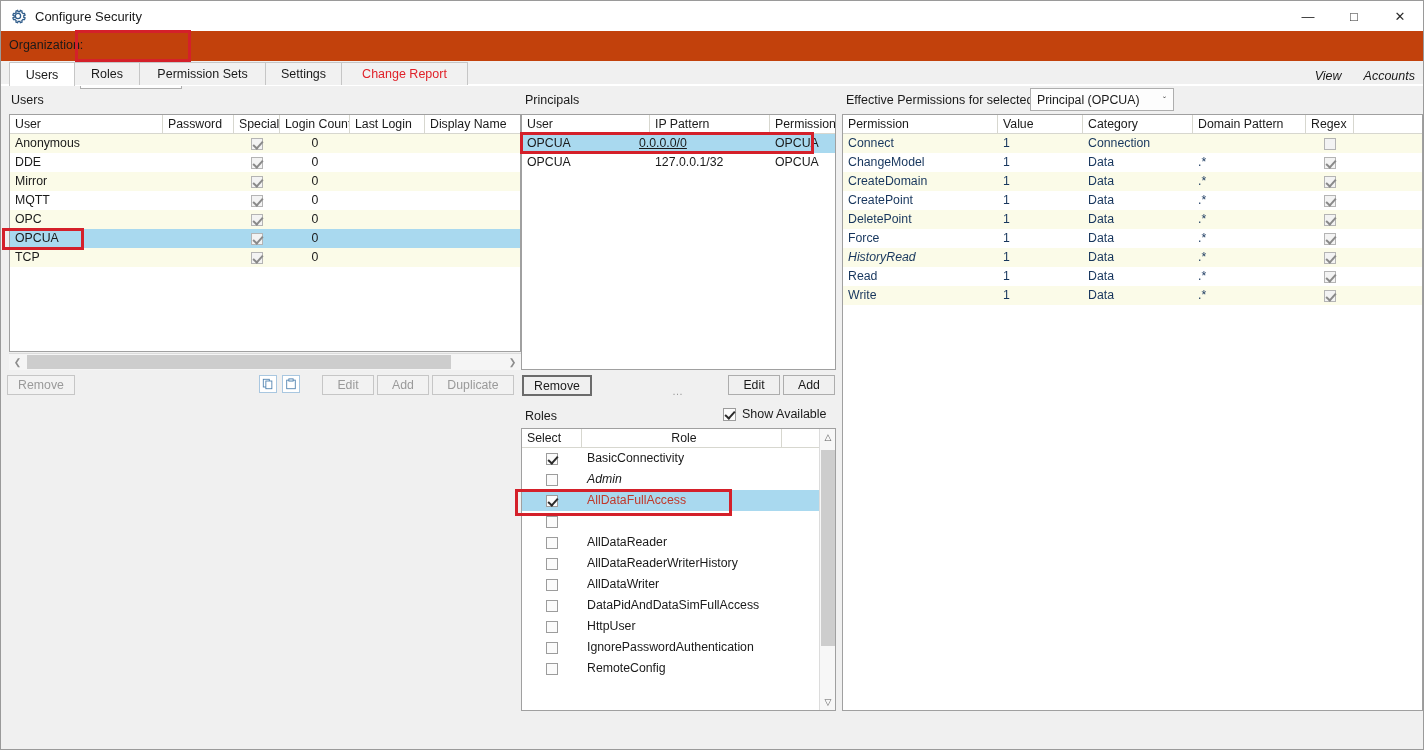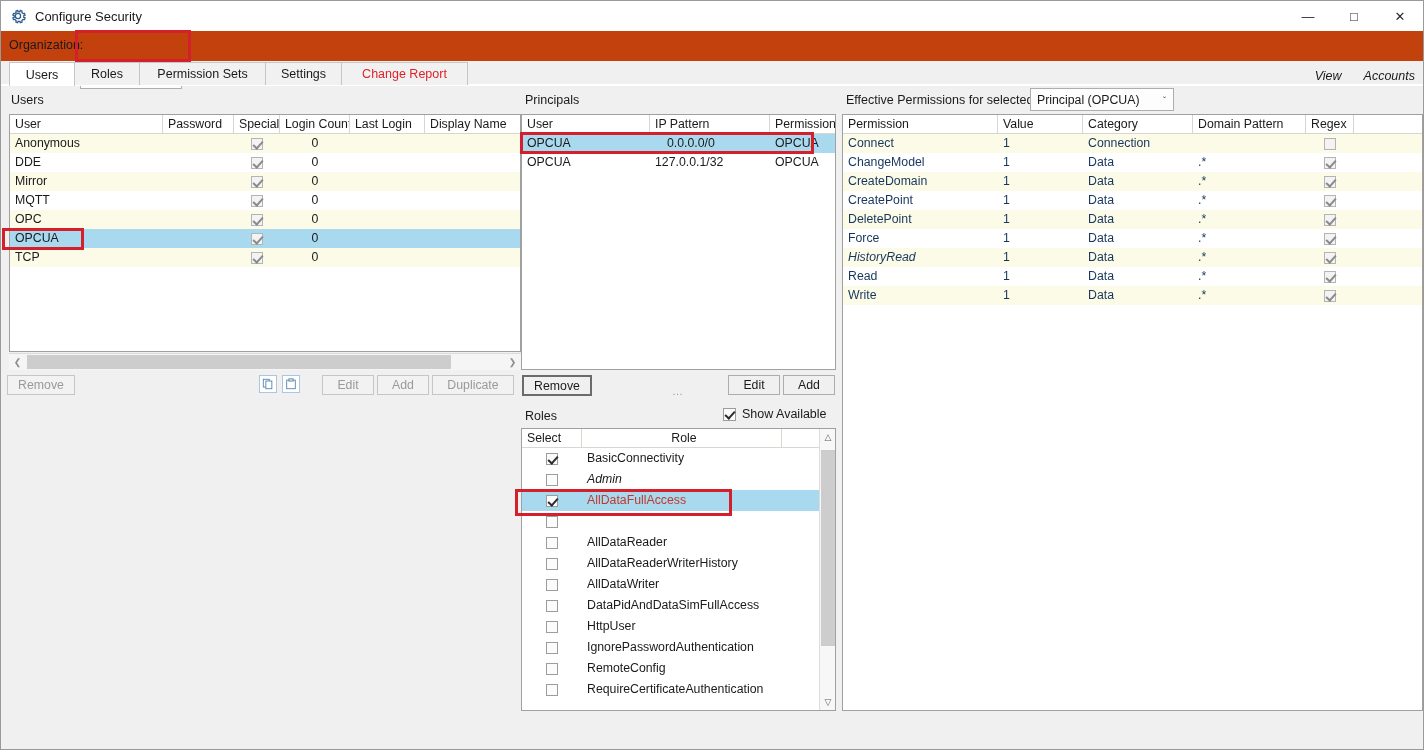--- a/index.html
+++ b/index.html
@@ -259,21 +259,21 @@
   <div class="panel-label" style="left:524px; top:92px;">Principals</div>
   <div class="listbox" id="principals-list" style="left:520px; top:113px; width:315px; height:256px;">
     <div class="hdrrow" id="principals-header">
         <div class="hdrcell" style="left: 0px; width: 128px;">User</div>
         <div class="hdrcell" style="left: 128px; width: 120px;">IP Pattern</div>
         <div class="hdrcell last" style="left: 248px; width: 65px;">Permission</div>
       </div>
     <div id="principals-rows">
         <div class="row sel">
           <div class="cell" style="left: 0px; width: 128px;">OPCUA</div>
-          <div class="cell" style="left: 140px; width: 120px;">0.0.0.0/0</div>
+          <div class="cell" style="left: 112px; width: 120px; text-decoration: underline;">0.0.0.0/0</div>
           <div class="cell" style="left: 248px; width: 65px;">OPCUA</div>
         </div>
         <div class="row even">
           <div class="cell" style="left: 0px; width: 128px;">OPCUA</div>
           <div class="cell" style="left: 128px; width: 120px;">127.0.0.1/32</div>
           <div class="cell" style="left: 248px; width: 65px;">OPCUA</div>
         </div>
       </div>
   </div>
   <div class="btn focus" style="left:521px; top:374px; width:70px; height:21px;">Remove</div>
@@ -328,24 +328,20 @@
           <div class="cell c" style="left: 0px; width: 60px; height: 21px; line-height: 21px;"><span class="cbx dark"></span></div>
           <div class="cell" style="left: 60px; width: 240px; height: 21px; line-height: 21px; padding-left: 5px;">HttpUser</div>
         </div>
         <div class="row even" style="height: 21px;">
           <div class="cell c" style="left: 0px; width: 60px; height: 21px; line-height: 21px;"><span class="cbx dark"></span></div>
           <div class="cell" style="left: 60px; width: 240px; height: 21px; line-height: 21px; padding-left: 5px;">IgnorePasswordAuthentication</div>
         </div>
         <div class="row even" style="height: 21px;">
           <div class="cell c" style="left: 0px; width: 60px; height: 21px; line-height: 21px;"><span class="cbx dark"></span></div>
           <div class="cell" style="left: 60px; width: 240px; height: 21px; line-height: 21px; padding-left: 5px;">RemoteConfig</div>
-        </div>
-        <div class="row even" style="height: 21px;">
-          <div class="cell c" style="left: 0px; width: 60px; height: 21px; line-height: 21px;"><span class="cbx dark"></span></div>
-          <div class="cell" style="left: 60px; width: 240px; height: 21px; line-height: 21px; padding-left: 5px;">RequireCertificateAuthentication</div>
         </div>
       </div>
   </div>
   <div class="vscroll" style="left:818px; top:428px; width:16px; height:281px;">
     <div class="arrow" style="top:0;">△</div>
     <div class="arrow" style="bottom:0;">▽</div>
     <div class="thumb" style="top:21px; height:196px;"></div>
   </div>
 
   <div class="panel-label" style="left:845px; top:92px;">Effective Permissions for selected:</div>

